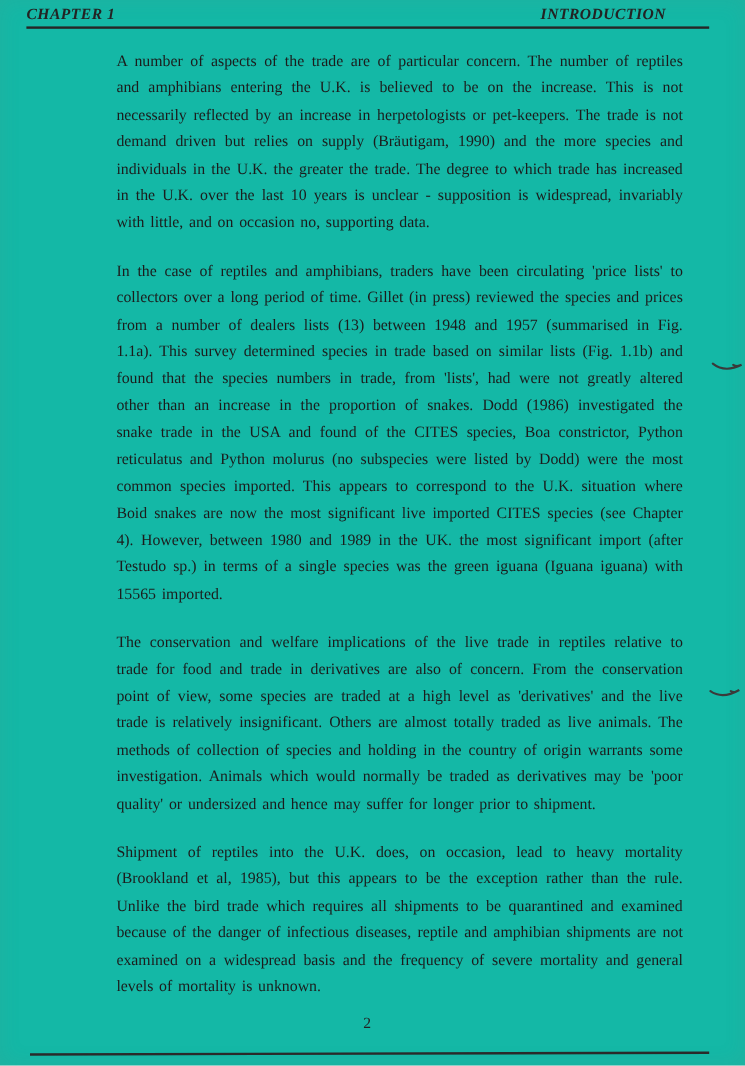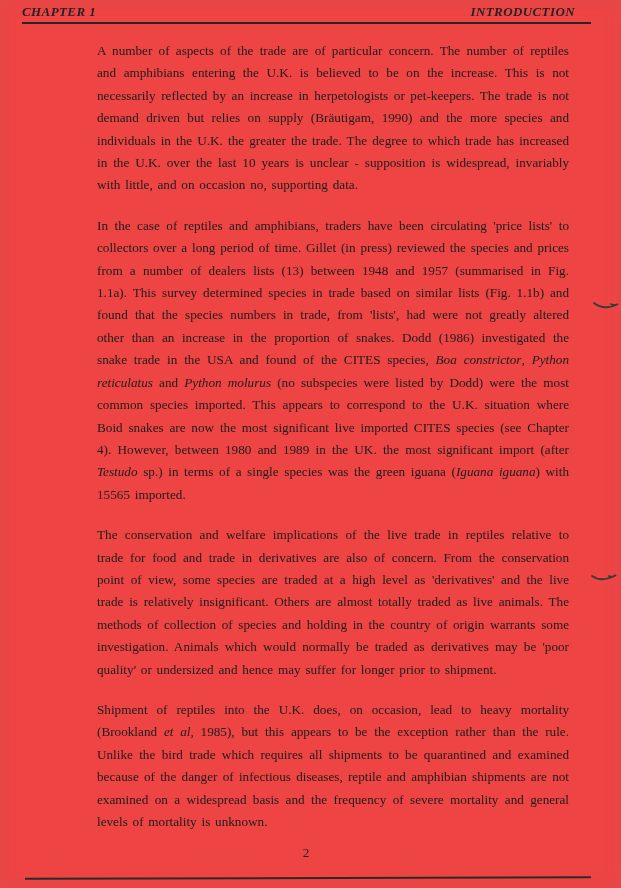--- a/index.html
+++ b/index.html
@@ -5,21 +5,21 @@
   html, body {
     margin: 0;
     padding: 0;
     background: #e8e8e6;
   }
   .page {
     position: relative;
     width: 621px;
     height: 888px;
     margin: 0 auto;
-    background: #ef4444;
+    background: #14b8a6;
     overflow: hidden;
     box-shadow: inset 0 0 18px rgba(120,120,115,0.12);
     font-family: "Liberation Serif", serif;
     color: #1d1d1d;
   }
   .header {
     position: absolute;
     top: 4px;
     left: 22px;
     right: 30px;
@@ -30,38 +30,37 @@
     padding-bottom: 2px;
   }
   .header .running-label {
     font-style: italic;
     font-size: 13px;
     letter-spacing: 0.4px;
     font-weight: 600;
     color: #232323;
   }
   .header .running-label.right {
-    margin-right: 16px;
+    margin-right: 36px;
   }
   .body-text {
     position: absolute;
     top: 40px;
     left: 97px;
     width: 472px;
   }
   .body-text p {
     margin: 0 0 18px 0;
     font-size: 13.2px;
     line-height: 22.4px;
     text-align: justify;
     word-spacing: 1.5px;
     color: #1c1c1c;
   }
   .body-text p span.it {
-    font-style: italic;
   }
   .page-number {
     position: absolute;
     top: 845px;
     left: 296px;
     width: 20px;
     text-align: center;
     font-size: 13px;
     color: #222;
   }

